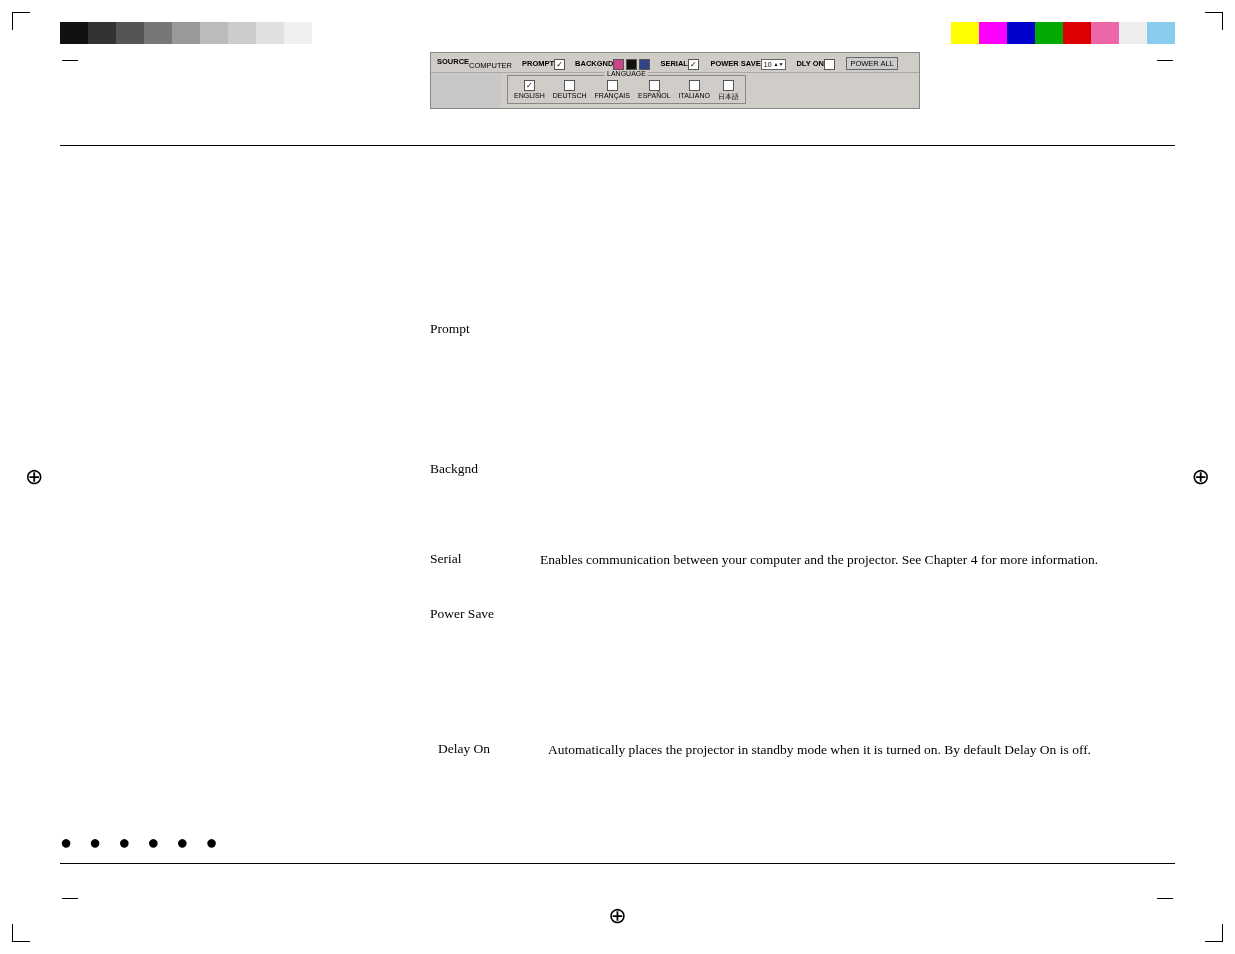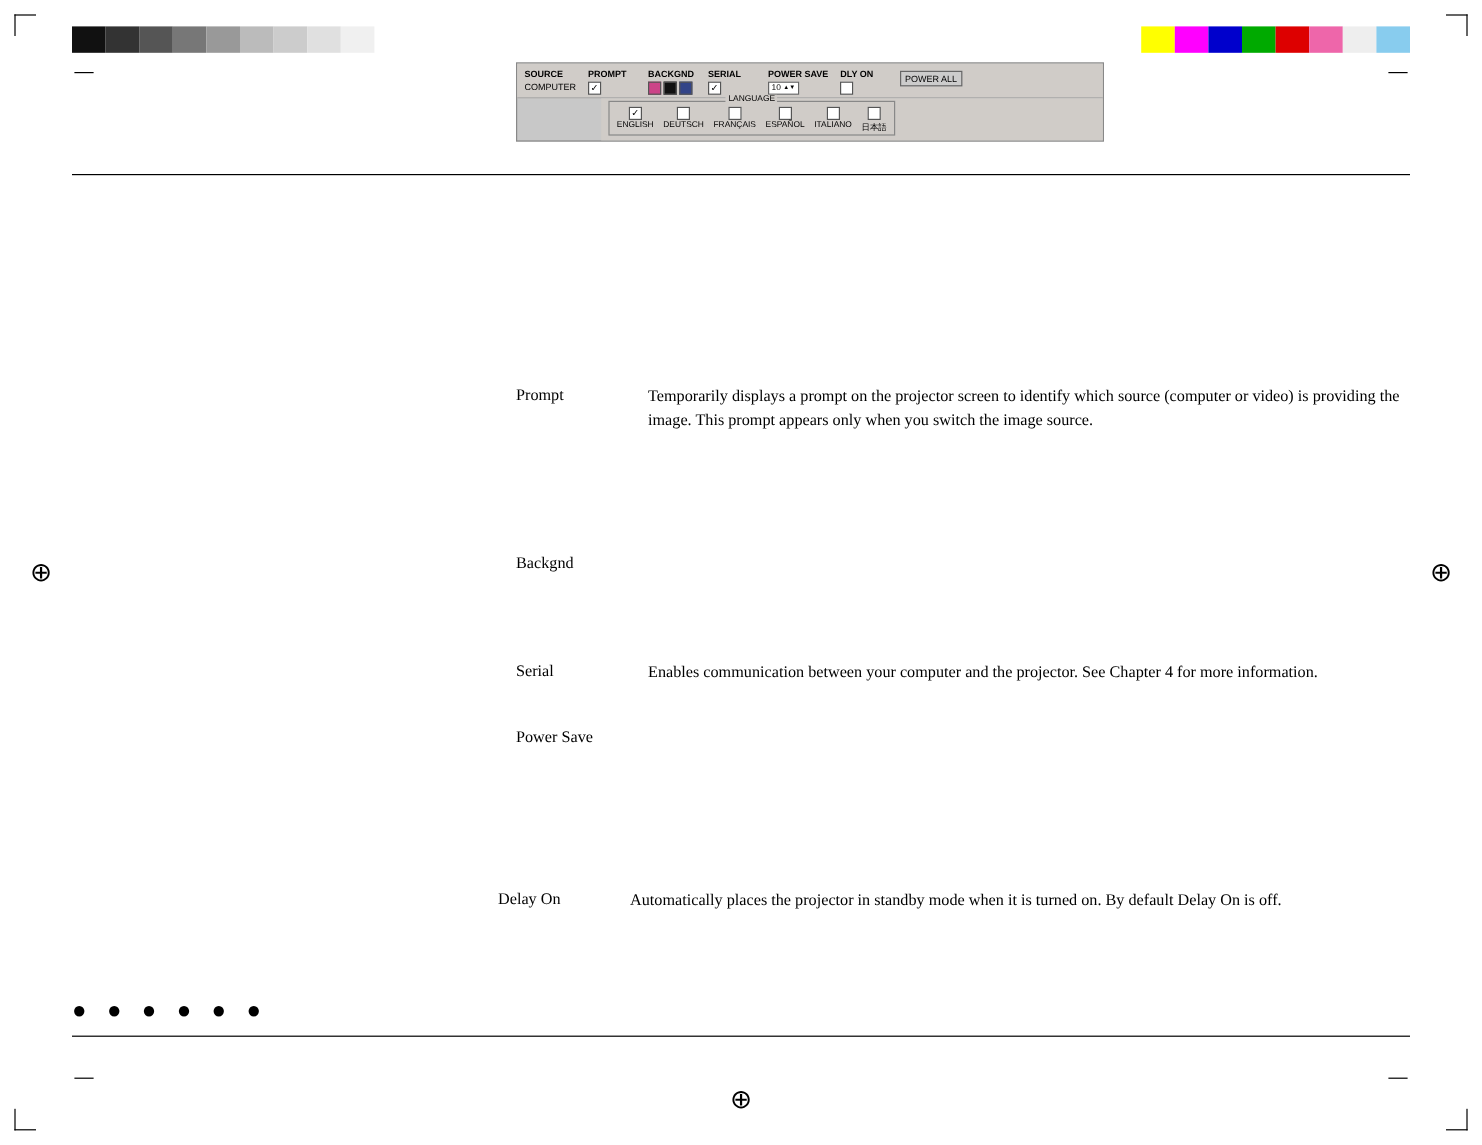--- a/index.html
+++ b/index.html
@@ -168,22 +168,22 @@
       display: flex;
       align-items: stretch;
       padding: 4px 6px 2px 6px;
       gap: 10px;
       background: #d0ccc8;
       border-bottom: 1px solid #aaa;
     }
 
     .ui-section {
       display: flex;
-      flex-direction: column;
-      align-items: flex-start;
+      flex-direction: row;
+      align-items: flex-end;
       min-width: 40px;
     }
 
     .ui-section-label {
       font-size: 7.5px;
       font-weight: bold;
       margin-bottom: 2px;
       white-space: nowrap;
     }
 
@@ -417,39 +417,38 @@
         </div>
       </div>
     </div>
   </div>
 </div>
 
 <div style="position:absolute; top:155px; left:60px; right:60px; bottom:100px;">
 
   <div class="term-row" style="position:absolute; top:165px; left:370px; right:0;">
     <div class="term-label">Prompt</div>
-    <div class="term-desc">Temporarily displays a prompt on the projector screen to identify which source (computer or video) is providing the image. This prompt appears only when you switch the image source.</div>
   </div>
 
   <div class="term-row" style="position:absolute; top:305px; left:370px; right:0;">
     <div class="term-label">Backgnd</div>
   </div>
 
   <div class="term-row" style="position:absolute; top:395px; left:370px; right:0;">
     <div class="term-label">Serial</div>
     <div class="term-desc">Enables communication between your computer and the projector. See Chapter 4 for more information.</div>
   </div>
 
   <div style="position:absolute; top:450px; left:370px; right:0; display:flex; align-items:flex-start;">
     <div class="term-label">Power Save</div>
     <div style="flex:1;">
     </div>
   </div>
 
-  <div class="term-row" style="position:absolute; top:585px; left:355px; right:0;justify-content:space-between;">
+  <div class="term-row" style="position:absolute; top:585px; left:378px; right:0;justify-content:space-between;">
     <div class="term-label">Delay On</div>
     <div class="term-desc">Automatically places the projector in standby mode when it is turned on. By default Delay On is off.</div>
   </div>
 
 </div>
 
 <div class="bullet-dots">● ● ● ● ● ●</div>
 
 <div class="bottom-crosshair">⊕</div>
 

